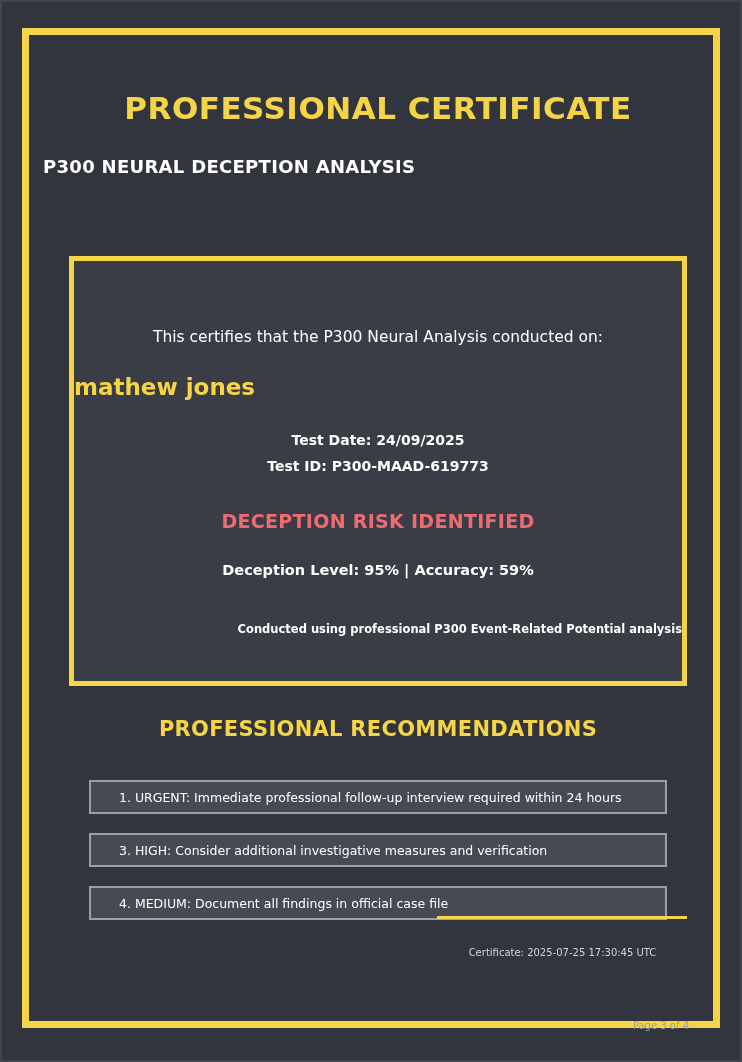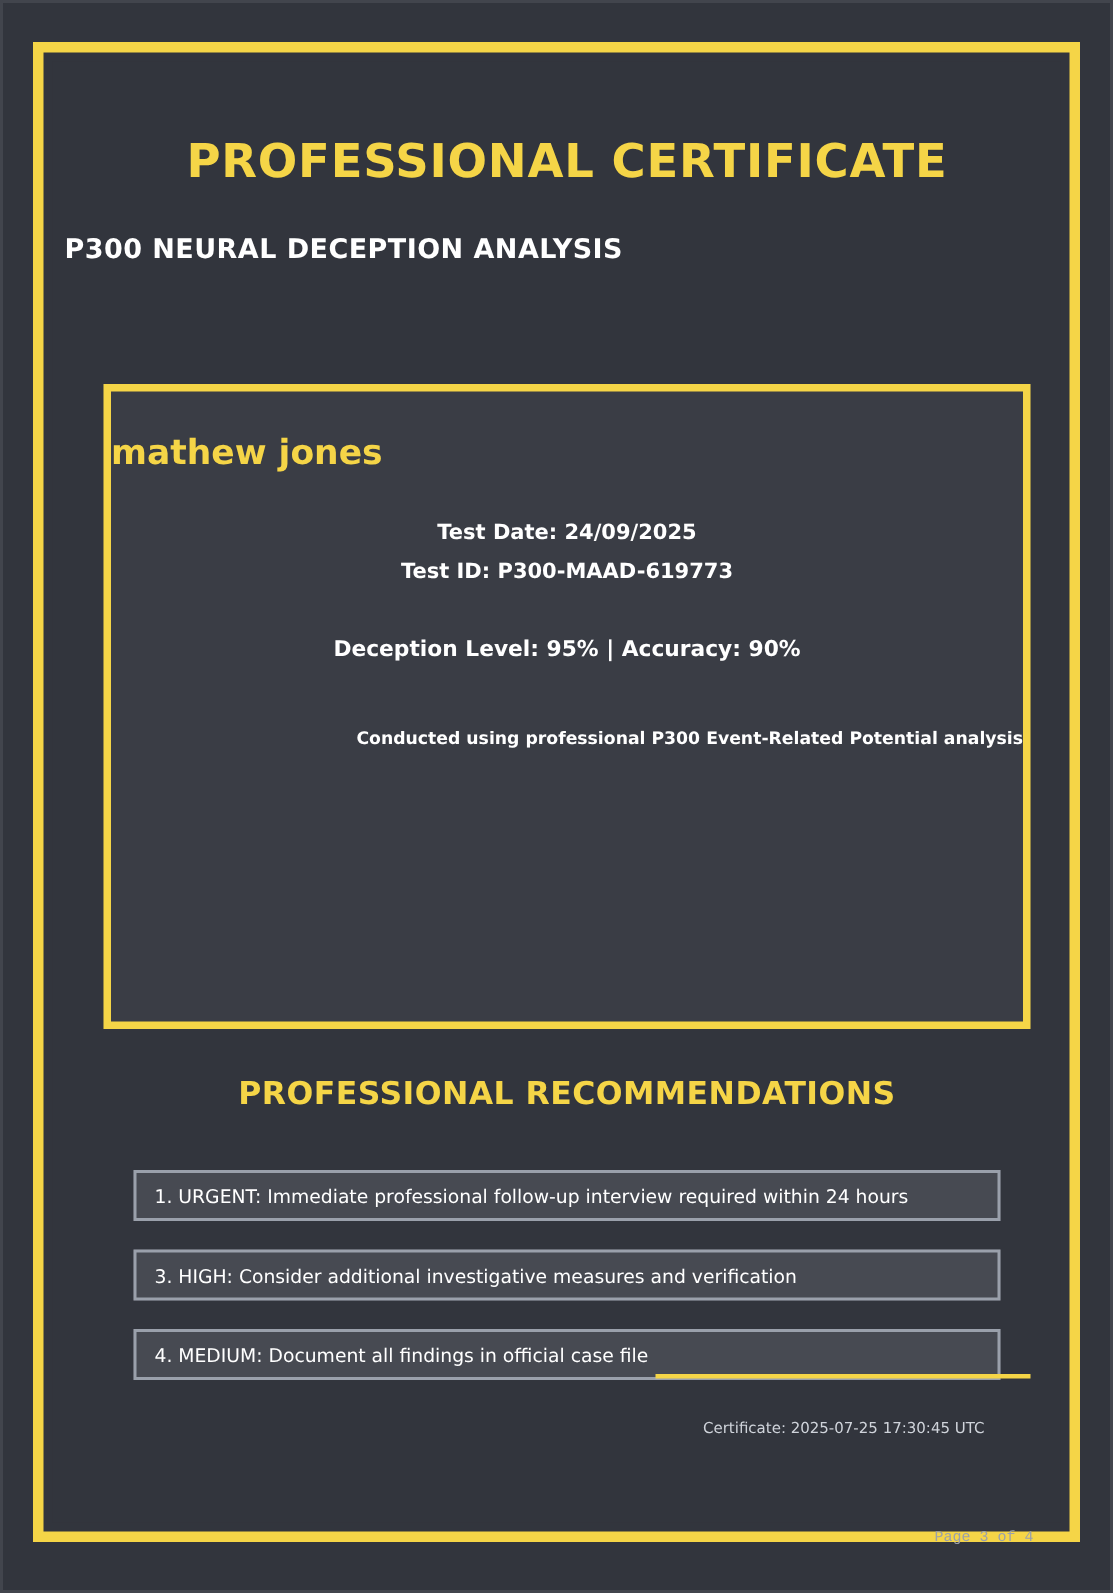--- a/index.html
+++ b/index.html
@@ -139,21 +139,21 @@
     top: 745px;
     width: 578px;
   }
   .rec-item {
     box-sizing: border-box;
     height: 34px;
     border: 2px solid #9aa0ab;
     background: #474a52;
     display: flex;
     align-items: center;
-    padding: 0 12px;
+    padding: 0 28px;
     margin-bottom: 19px;
     font-size: 12.5px;
     color: #ffffff;
     position: relative;
   }
   .gold-accent {
     position: absolute;
     left: 408px;
     top: 881px;
     width: 250px;
@@ -170,44 +170,45 @@
     color: #cfd3da;
   }
   .page-num {
     position: absolute;
     left: 0;
     top: 985px;
     width: 660px;
     text-align: right;
     font-size: 10px;
     color: #9aa0ab;
-    font-family: Liberation Mono, monospace;
   }
 </style>
 </head>
 <body>
 
 <div class="page">
   <div class="page-edge"></div>
 
   <div class="gold-frame">
     <div class="gold-frame-inner"></div>
 
     <div class="content">
 
       <div class="title">PROFESSIONAL CERTIFICATE</div>
       <div class="subtitle">P300 NEURAL DECEPTION ANALYSIS</div>
 
       <div class="inner-box">
+        <div class="certifies">This certifies that the P300 Neural Analysis conducted on:</div>
         <div class="subject-name">mathew jones</div>
         <div class="meta">
           <div>Test Date: 24/09/2025</div>
           <div>Test ID: P300-MAAD-619773</div>
         </div>
-        <div class="levels">Deception Level: 95% | Accuracy: 90%</div>
+        <div class="risk">DECEPTION RISK IDENTIFIED</div>
+        <div class="levels">Deception Level: 95% | Accuracy: 59%</div>
         <div class="method">Conducted using professional P300 Event-Related Potential analysis</div>
       </div>
 
       <div class="rec-title">PROFESSIONAL RECOMMENDATIONS</div>
 
       <div class="rec-list">
         <div class="rec-item">
           <span>1. URGENT: Immediate professional follow-up interview required within 24 hours</span>
         </div>
         <div class="rec-item">

